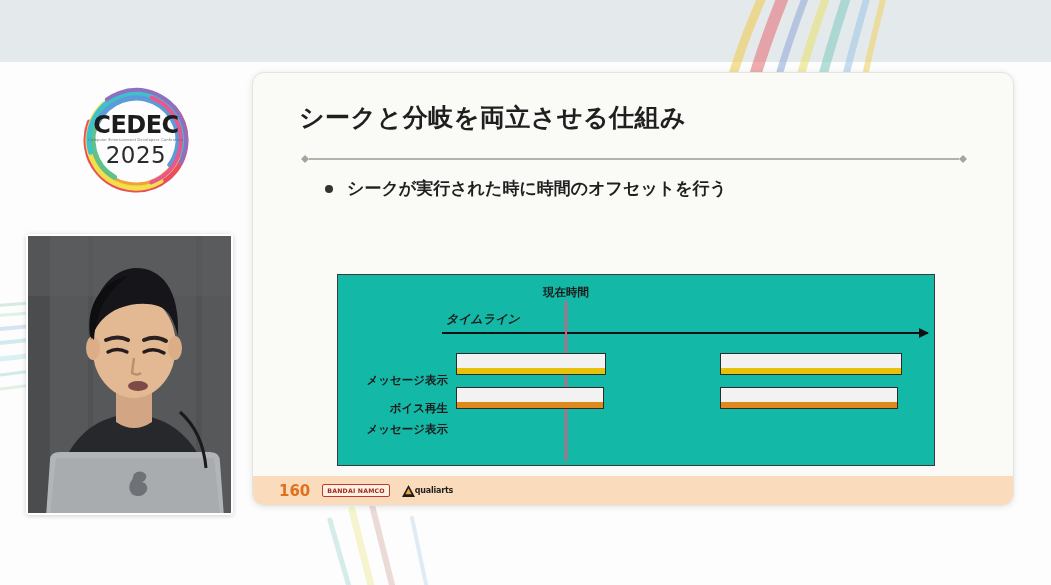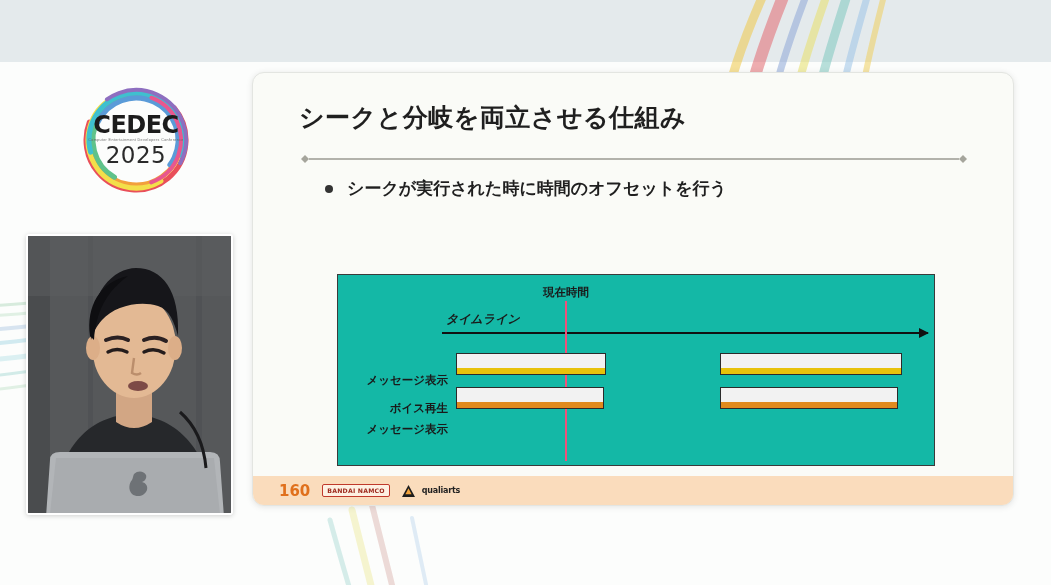--- a/index.html
+++ b/index.html
@@ -157,21 +157,21 @@
   }
   .foot .bn-logo {
     margin-left: 12px; border: 1.2px solid #c0392b; border-radius: 2px;
     padding: 2px 4px; background: #fdf0e2;
     font-size: 6.2px; font-weight: 700; color: #9e2b1e; letter-spacing: .2px;
     white-space: nowrap;
     font-family: "DejaVu Sans", sans-serif;
   }
   .foot .qa {
     margin-left: 12px; margin-right: 14px;
-    display: flex; align-items: center; gap: 7px;
+    display: flex; align-items: center; gap: 0;
   }
   .foot .qa .txt {
     font-size: 8px; font-weight: 700; color: #1f1f1f; letter-spacing: -.2px;
     font-family: "DejaVu Sans", sans-serif;
   }
 </style>
 </head>
 <body>
 
 <div id="stage">

